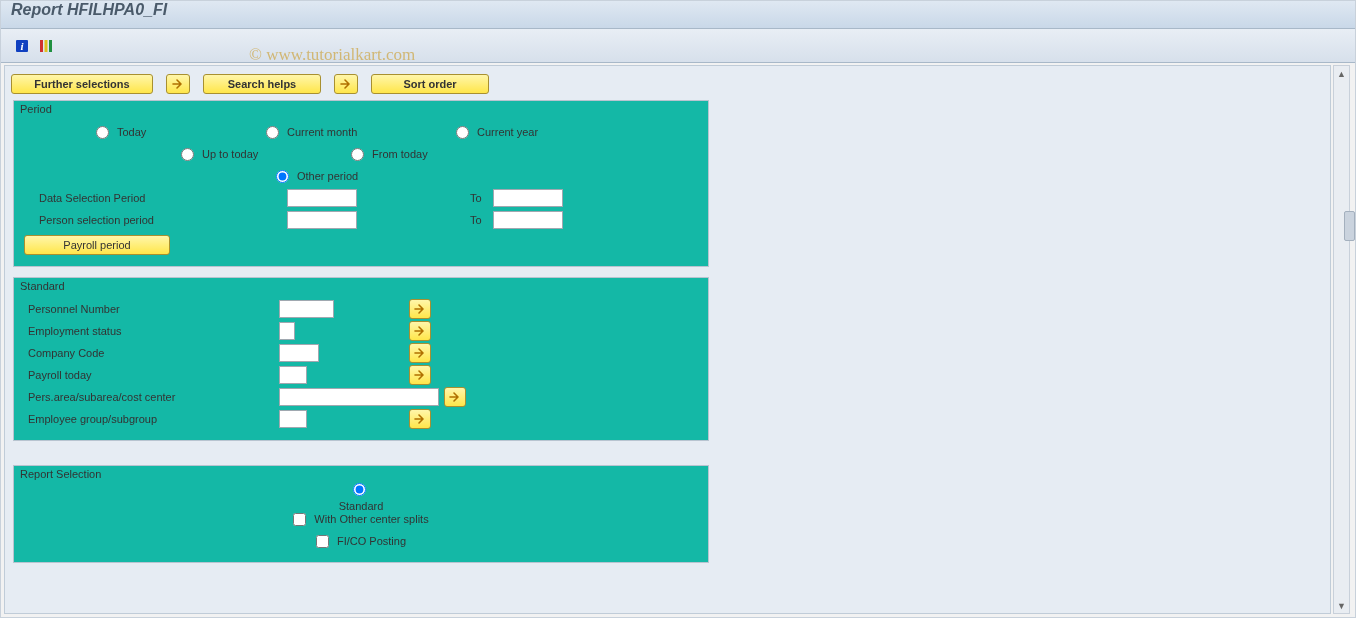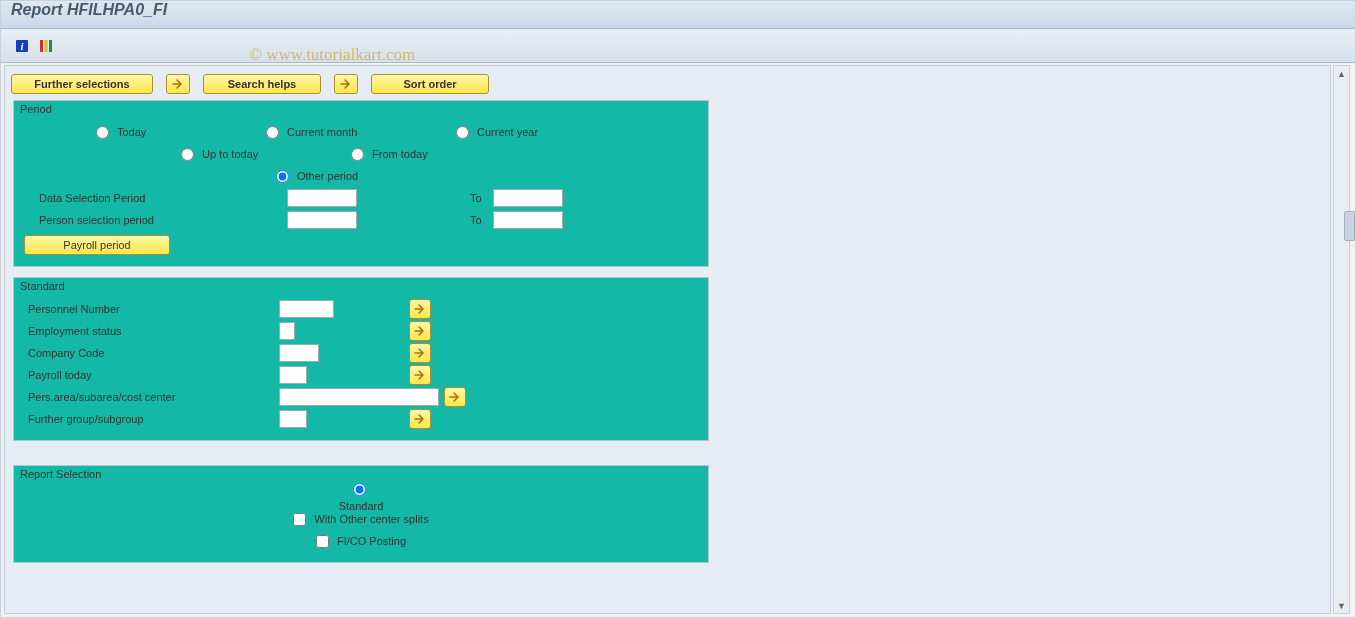--- a/index.html
+++ b/index.html
@@ -247,21 +247,21 @@
           <span style="width:165px"><input class="text-input" style="width: 160px;"></span>
           <span style="padding-left:0">
               <div class="ms-btn" style="margin-left:0">
                 <svg width="14" height="14" viewBox="0 0 14 14">
                   <path d="M2 7h7M6 3l4 4-4 4" stroke="#b07000" stroke-width="1.6" fill="none" stroke-linecap="round" stroke-linejoin="round"></path>
                 </svg>
               </div>
             </span>
         </div>
         <div class="sel-row">
-          <span class="sel-label">Further group/subgroup</span>
+          <span class="sel-label">Employee group/subgroup</span>
           <span class="sel-input-slot"><input class="text-input" style="width: 28px;"></span>
           <span class="sel-arrow-slot">
               <div class="ms-btn">
                 <svg width="14" height="14" viewBox="0 0 14 14">
                   <path d="M2 7h7M6 3l4 4-4 4" stroke="#b07000" stroke-width="1.6" fill="none" stroke-linecap="round" stroke-linejoin="round"></path>
                 </svg>
               </div>
             </span>
         </div>
       </div>

